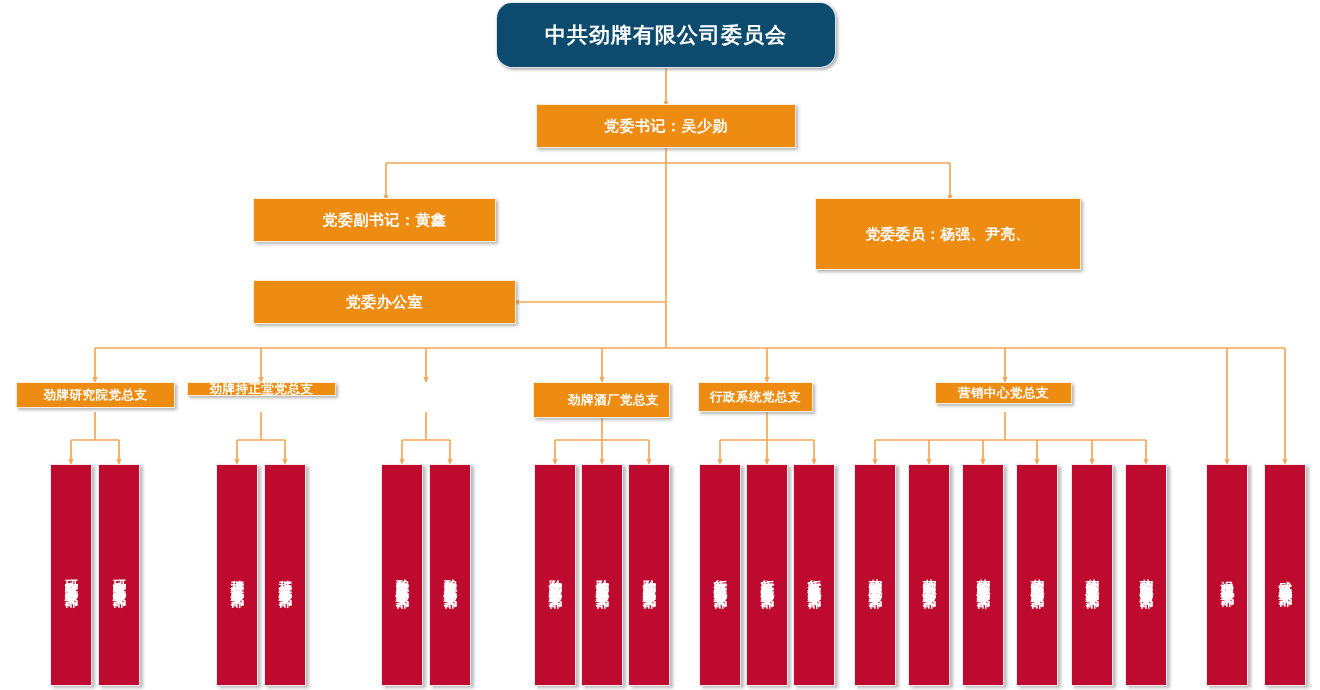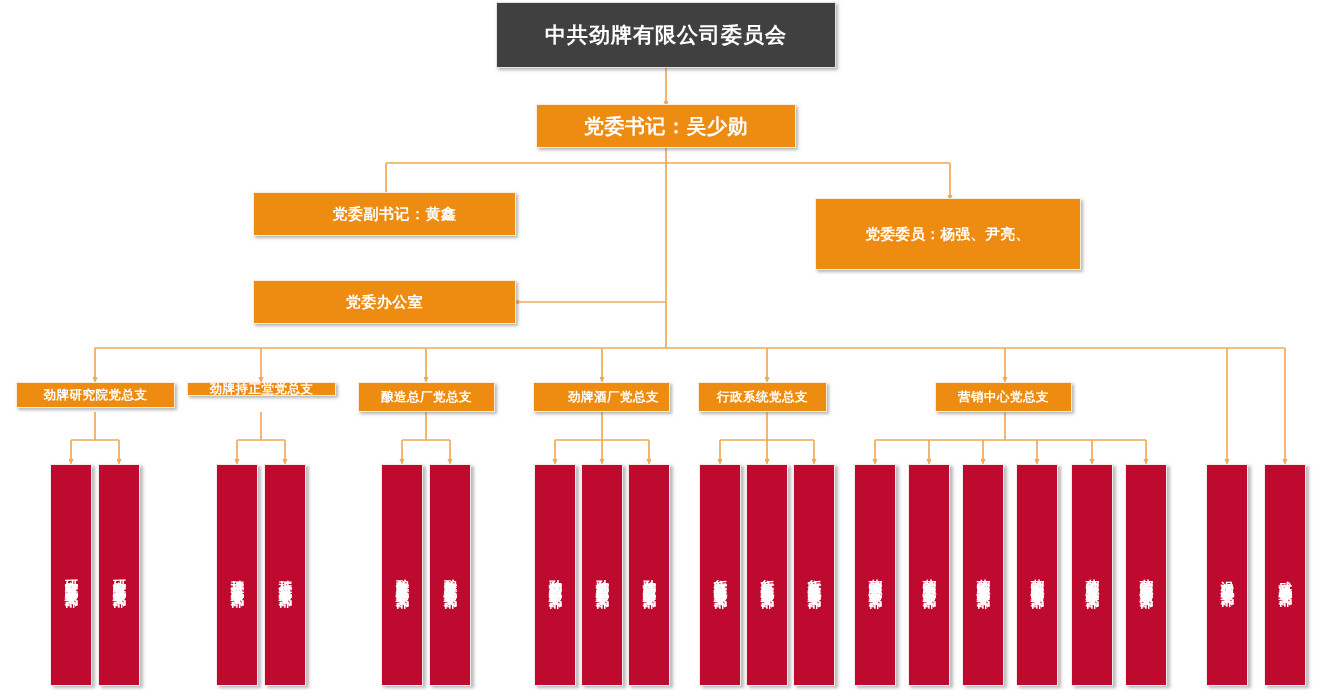--- a/index.html
+++ b/index.html
@@ -22,27 +22,27 @@
     display:flex;
     align-items:center;
     justify-content:center;
     text-align:center;
     color:#ffffff;
     font-weight:bold;
     border:1px solid rgba(255,255,255,.85);
     box-shadow:2px 2px 3px rgba(120,120,120,.55);
     z-index:3;
   }
-  .red{background:#404040;}
+  .red{background:#0c4a6e;border-radius:16px;}
   .orange{background:#ee8c12;}
 
   
   .n-root{font-size:21px;letter-spacing:1px;}
   
-  .n-sec{font-size:20px;letter-spacing:.5px;}
+  .n-sec{font-size:15px;letter-spacing:.5px;}
   
   .n-dep{font-size:15px;letter-spacing:.5px;}
   
   .n-mem{font-size:14.5px;line-height:26px;flex-direction:column;letter-spacing:.5px;gap:44px;}
   
   .n-gb{font-size:12.5px;letter-spacing:.5px;}
 
   
   .vcard{
     position:absolute;
@@ -138,48 +138,45 @@
   </svg>
 
   <div class="box red n-root" style="left:496px;top:2px;width:340px;height:66px;">
     <span>中共劲牌有限公司委员会</span>
   </div>
 
   <div class="box orange n-sec" style="left:536px;top:104px;width:260px;height:44px;">
     <span>党委书记：吴少勋</span>
   </div>
 
-  <div class="box orange n-dep" style="left:253px;top:192px;width:263px;height:44px;padding-left:20px;">
+  <div class="box orange n-dep" style="left:253px;top:198px;width:243px;height:44px;padding-left:20px;">
     <span>党委副书记：黄鑫</span>
   </div>
 
   <div class="box orange n-mem" style="left:815px;top:198px;width:266px;height:72px;">
     <span>党委委员：杨强、尹亮、</span>
   </div>
 
   <div class="box orange n-dep" style="left:253px;top:280px;width:263px;height:44px;">
     <span>党委办公室</span>
   </div>
 
   <div class="box orange n-gb" style="left:16px;top:382px;width:159px;height:26px;">
     <span>劲牌研究院党总支</span>
   </div>
   <div class="box orange n-gb" style="left:187px;top:382px;width:149px;height:14px;">
     <span>劲牌持正堂党总支</span>
   </div>
-  <div class="box orange n-gb" style="left:358px;top:382px;width:137px;height:30px;">
-    <span>酿造总厂党总支</span>
-  </div>
-  <div class="box orange n-gb" style="left:533px;top:382px;width:137px;height:30px;padding-left:24px;">
+  <div class="box orange n-gb" style="left:533px;top:382px;width:137px;height:36px;padding-left:24px;">
     <span>劲牌酒厂党总支</span>
   </div>
-  <div class="box orange n-gb" style="left:698px;top:382px;width:129px;height:30px;">
+  <div class="box orange n-gb" style="left:698px;top:382px;width:115px;height:30px;">
     <span>行政系统党总支</span>
   </div>
-  <div class="box orange n-gb" style="left:935px;top:382px;width:137px;height:30px;">
+  <div class="box orange n-gb" style="left:935px;top:382px;width:137px;height:22px;">
     <span>营销中心党总支</span>
   </div>
 
   <div class="vcard" style="left:50px;top:464px;width:42px;height:222px;">
     <span>研究院第一党支部</span>
   </div>
   <div class="vcard" style="left:98px;top:464px;width:42px;height:222px;">
     <span>研究院第二党支部</span>
   </div>
 

